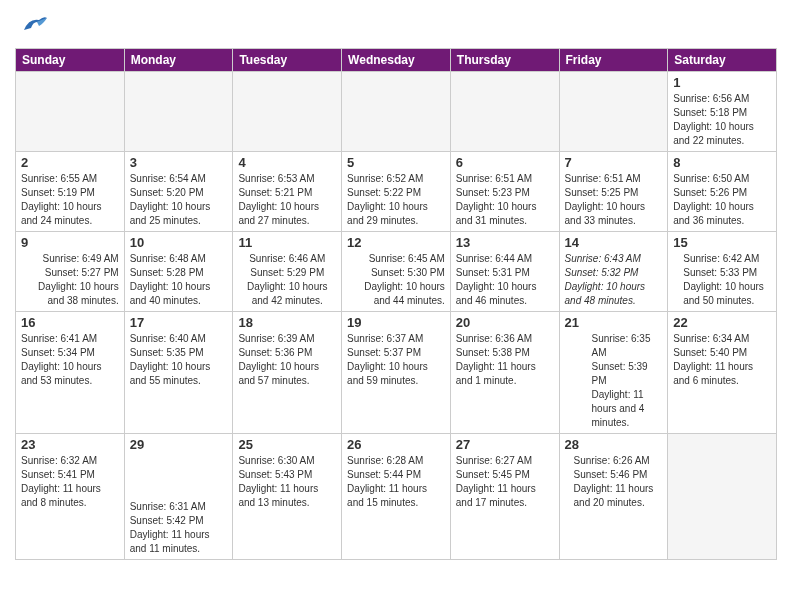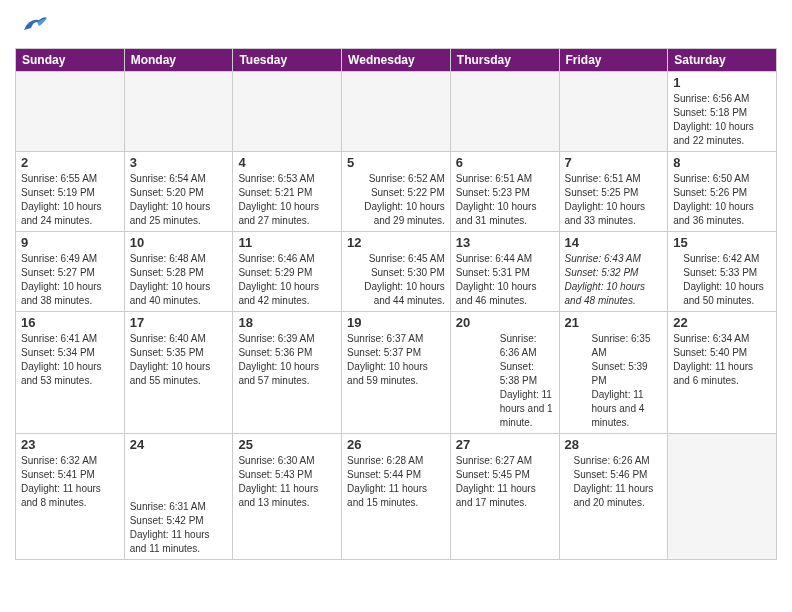--- a/index.html
+++ b/index.html
@@ -83,21 +83,21 @@
 Daylight: 10 hours and 25 minutes.</div>
           </td>
           <td>
             <div class="day-num">4</div>
             <div class="day-info" style="white-space: pre-line;">Sunrise: 6:53 AM
 Sunset: 5:21 PM
 Daylight: 10 hours and 27 minutes.</div>
           </td>
           <td>
             <div class="day-num">5</div>
-            <div class="day-info" style="white-space: pre-line; text-align: right;">Sunrise: 6:52 AM
+            <div class="day-info" style="white-space: pre-line;">Sunrise: 6:52 AM
 Sunset: 5:22 PM
 Daylight: 10 hours and 29 minutes.</div>
           </td>
           <td>
             <div class="day-num">6</div>
             <div class="day-info" style="white-space: pre-line;">Sunrise: 6:51 AM
 Sunset: 5:23 PM
 Daylight: 10 hours and 31 minutes.</div>
           </td>
           <td>
@@ -109,33 +109,33 @@
           <td>
             <div class="day-num">8</div>
             <div class="day-info" style="white-space: pre-line;">Sunrise: 6:50 AM
 Sunset: 5:26 PM
 Daylight: 10 hours and 36 minutes.</div>
           </td>
         </tr>
         <tr>
           <td>
             <div class="day-num">9</div>
-            <div class="day-info" style="white-space: pre-line;">Sunrise: 6:49 AM
+            <div class="day-info" style="white-space: pre-line; text-align: right;">Sunrise: 6:49 AM
 Sunset: 5:27 PM
 Daylight: 10 hours and 38 minutes.</div>
           </td>
           <td>
             <div class="day-num">10</div>
             <div class="day-info" style="white-space: pre-line;">Sunrise: 6:48 AM
 Sunset: 5:28 PM
 Daylight: 10 hours and 40 minutes.</div>
           </td>
           <td>
             <div class="day-num">11</div>
-            <div class="day-info" style="white-space: pre-line;">Sunrise: 6:46 AM
+            <div class="day-info" style="white-space: pre-line; text-align: center;">Sunrise: 6:46 AM
 Sunset: 5:29 PM
 Daylight: 10 hours and 42 minutes.</div>
           </td>
           <td>
             <div class="day-num">12</div>
             <div class="day-info" style="white-space: pre-line; text-align: right;">Sunrise: 6:45 AM
 Sunset: 5:30 PM
 Daylight: 10 hours and 44 minutes.</div>
           </td>
           <td>
@@ -177,21 +177,21 @@
 Daylight: 10 hours and 57 minutes.</div>
           </td>
           <td>
             <div class="day-num">19</div>
             <div class="day-info" style="white-space: pre-line;">Sunrise: 6:37 AM
 Sunset: 5:37 PM
 Daylight: 10 hours and 59 minutes.</div>
           </td>
           <td>
             <div class="day-num">20</div>
-            <div class="day-info" style="white-space: pre-line; margin-left: 44px;">Sunrise: 6:36 AM
+            <div class="day-info" style="white-space: pre-line;">Sunrise: 6:36 AM
 Sunset: 5:38 PM
 Daylight: 11 hours and 1 minute.</div>
           </td>
           <td>
             <div class="day-num">21</div>
             <div class="day-info" style="white-space: pre-line; margin-left: 27px;">Sunrise: 6:35 AM
 Sunset: 5:39 PM
 Daylight: 11 hours and 4 minutes.</div>
           </td>
           <td>
@@ -202,21 +202,21 @@
           </td>
         </tr>
         <tr>
           <td>
             <div class="day-num">23</div>
             <div class="day-info" style="white-space: pre-line;">Sunrise: 6:32 AM
 Sunset: 5:41 PM
 Daylight: 11 hours and 8 minutes.</div>
           </td>
           <td>
-            <div class="day-num">24</div>
+            <div class="day-num">29</div>
             <div class="day-info" style="white-space: pre-line; margin-top: 48px;">Sunrise: 6:31 AM
 Sunset: 5:42 PM
 Daylight: 11 hours and 11 minutes.</div>
           </td>
           <td>
             <div class="day-num">25</div>
             <div class="day-info" style="white-space: pre-line;">Sunrise: 6:30 AM
 Sunset: 5:43 PM
 Daylight: 11 hours and 13 minutes.</div>
           </td>

